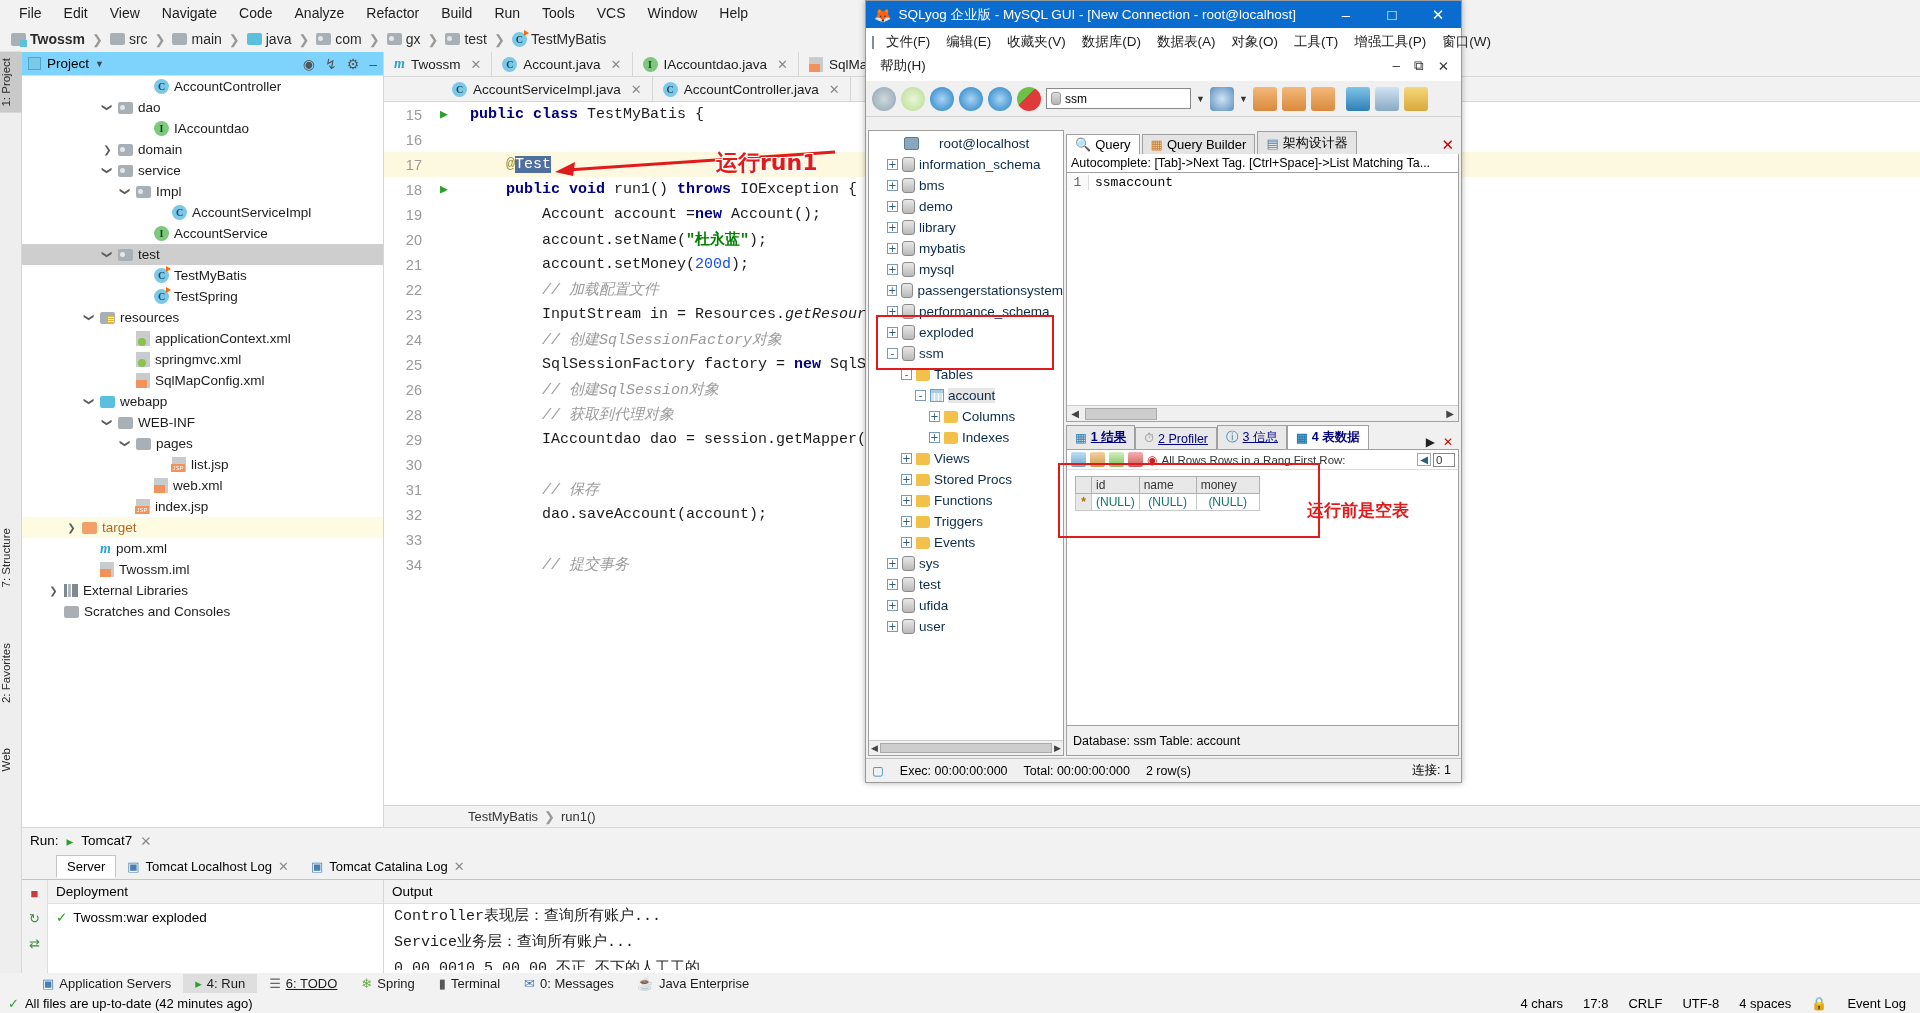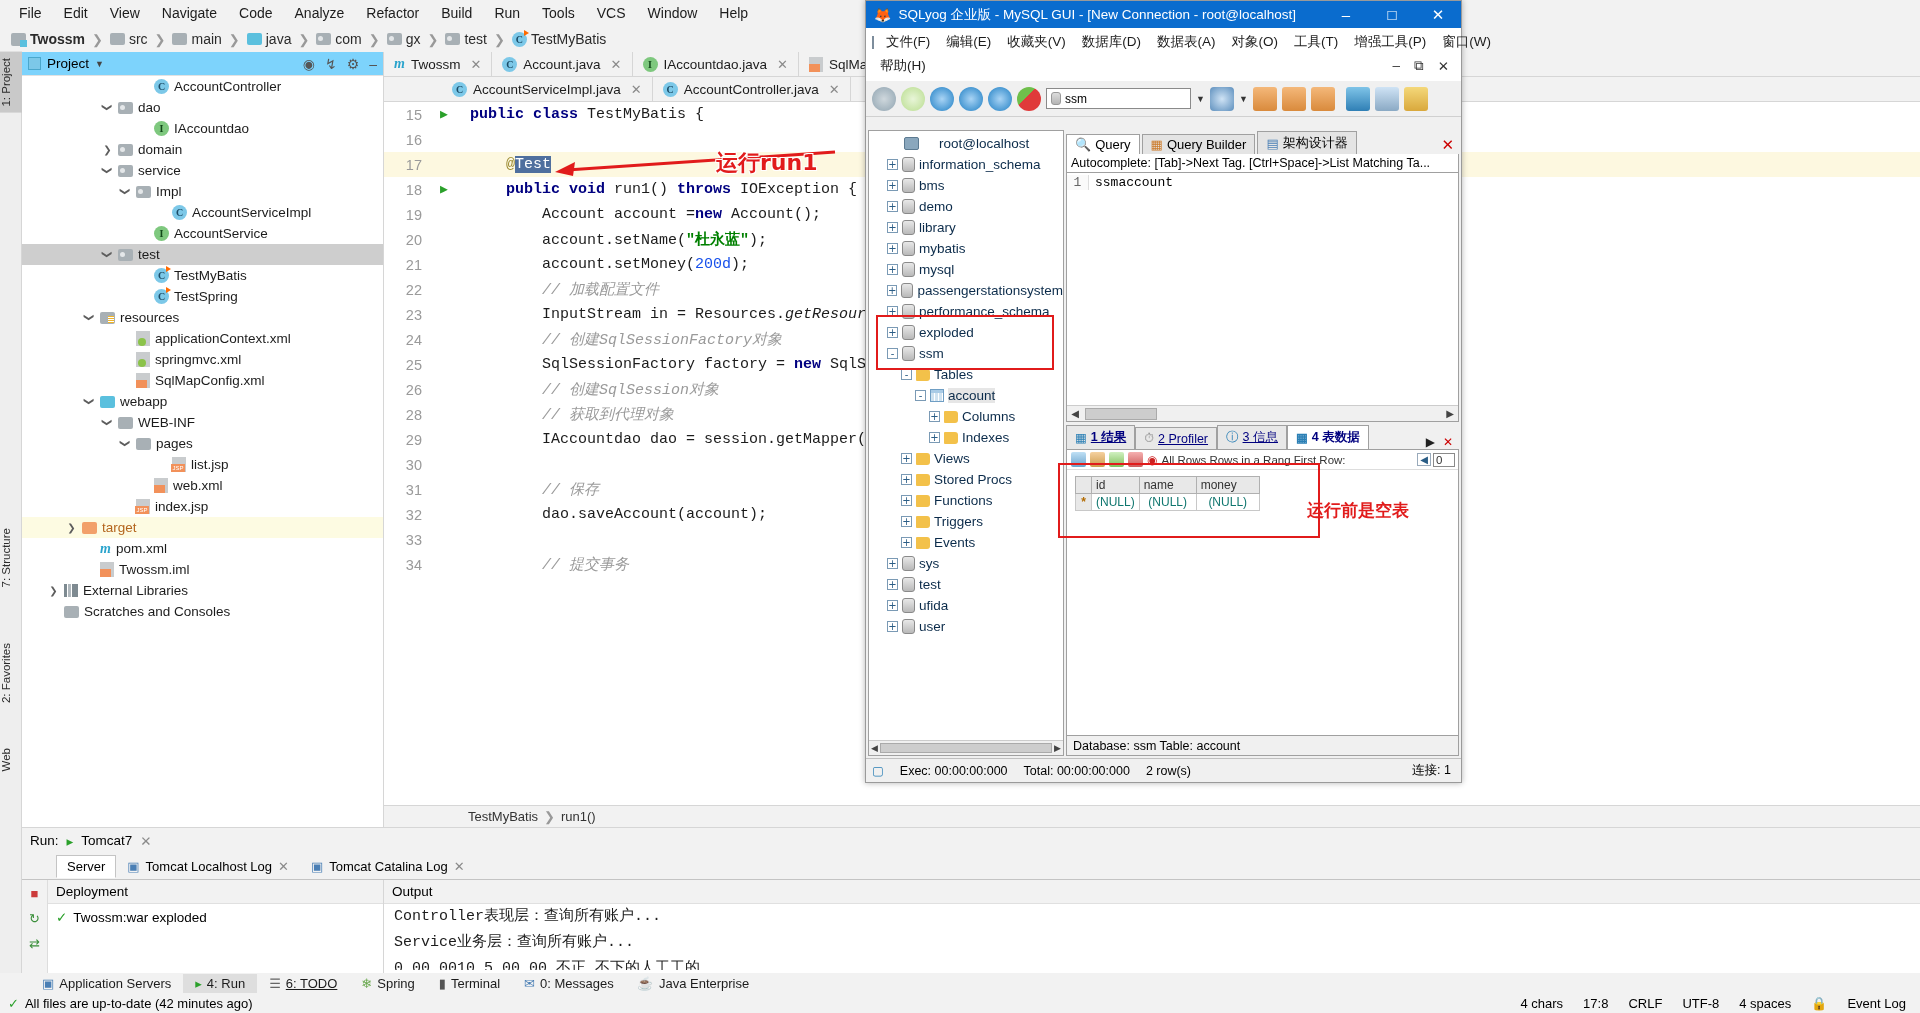--- a/index.html
+++ b/index.html
@@ -163,21 +163,21 @@
   .rtabs { height:24px; display:flex; align-items:flex-end; margin-top:3px;}
   .rtabx { display:flex; align-items:center; gap:4px; padding:3px 8px; font-size:12.5px; border:1px solid #a0a0a0; border-bottom:none; background:#e8e8e8; color:#00007f;}
   .rtabx.sel { background:#fff; font-weight:bold; }
   .grid-area { flex:1; background:#fff; border:1px solid #a0a0a0; position:relative;}
   .grid-tools { height:20px; display:flex; align-items:center; gap:4px; padding-left:4px; font-size:11.5px; color:#333; border-bottom:1px solid #ddd;}
   .gridtable { border-collapse:collapse; font-size:12px; margin:6px 0 0 8px;}
   .gridtable th { background:#e8e8e8; border:1px solid #b0b0b0; font-weight:normal; text-align:left; padding:1px 22px 1px 4px; font-size:12px; color:#333;}
   .gridtable td { border:1px solid #c8c8c8; padding:1px 4px; color:#333; }
   .gridtable td.rowhdr { background:#e8e8e8; text-align:center; width:16px; color:#b36b00; font-weight:bold;}
   .gridtable td.nul { text-align:center; color:#0f766e; }
-  .dbstatus { height:20px; background:#f0f0f0; border:1px solid #a0a0a0; border-top:none; display:flex; align-items:center; padding-left:6px; font-size:12.5px;}
+  .dbstatus { height:30px; background:#f0f0f0; border:1px solid #a0a0a0; border-top:none; display:flex; align-items:center; padding-left:6px; font-size:12.5px;}
   .sy-status { position:absolute; bottom:0; left:0; right:0; height:24px; background:#f0f0f0; border-top:1px solid #c0c0c0;
                display:flex; align-items:center; font-size:12.5px; gap:16px; padding-left:6px;}
   .redbox { position:absolute; border:2px solid #e11b1b; pointer-events:none;}
   .sy-annot { position:absolute; color:#e11b1b; font-size:17px; font-weight:bold; font-family:"DejaVu Sans",sans-serif;}
 
   .arrow-svg { position:absolute; pointer-events:none; }
 </style>
 </head>
 <body>
 

